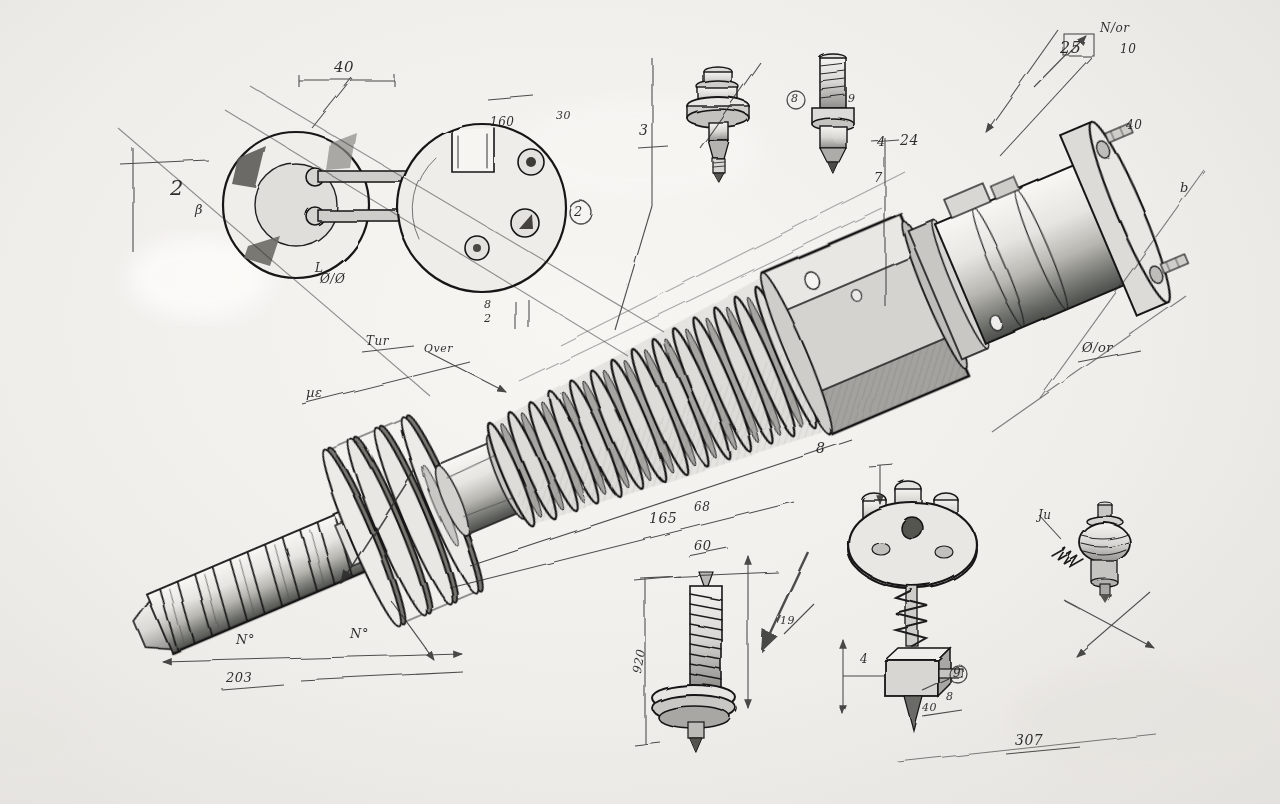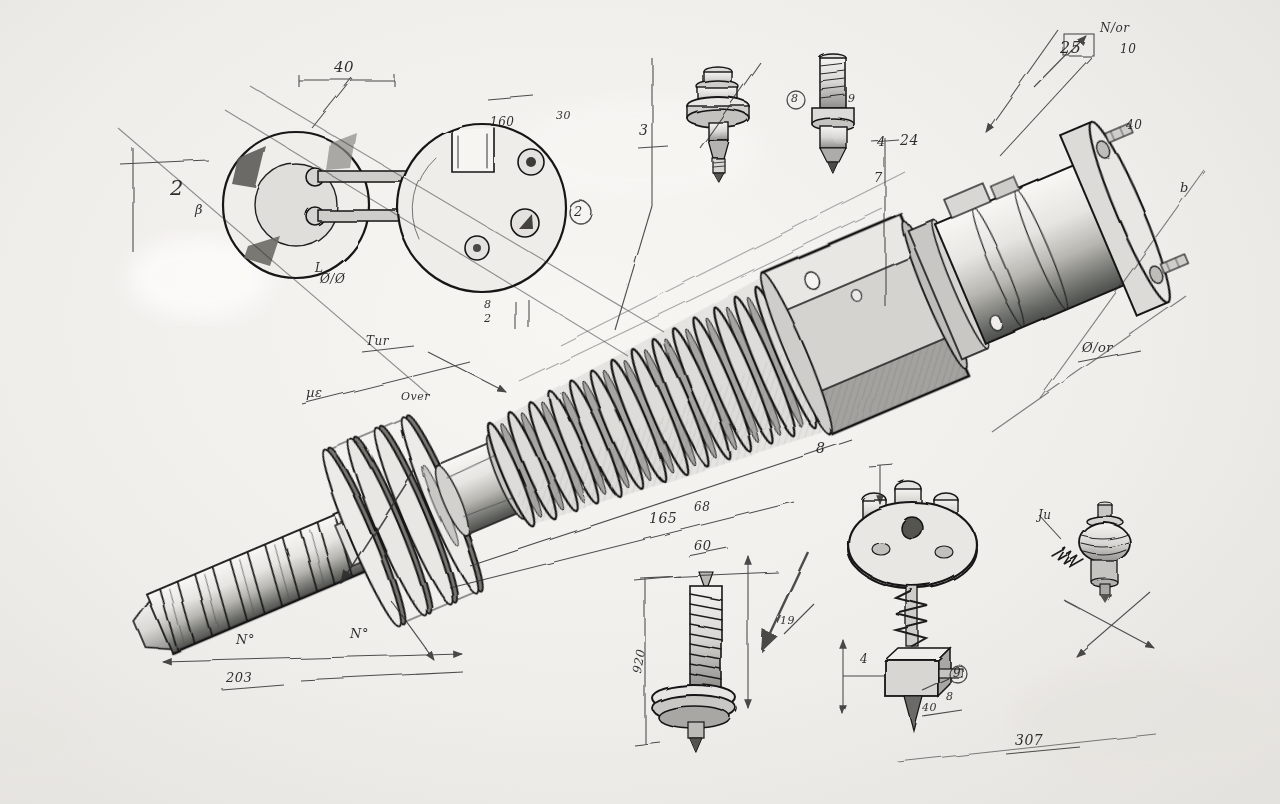--- a/index.html
+++ b/index.html
@@ -398,21 +398,21 @@
       <span class="ann" style="left: 900px; top: 133px; font-size: 14px;">24</span>
       <span class="ann" style="left: 874px; top: 171px; font-size: 13px;">7</span>
       <span class="ann" style="left: 1060px; top: 40px; font-size: 16px;">25</span>
       <span class="ann" style="left: 1100px; top: 22px; font-size: 12px;">N/or</span>
       <span class="ann" style="left: 1120px; top: 43px; font-size: 12px;">10</span>
       <span class="ann" style="left: 1126px; top: 119px; font-size: 12px;">40</span>
       <span class="ann" style="left: 1180px; top: 181px; font-size: 13px;">b</span>
       <span class="ann" style="left: 1082px; top: 341px; font-size: 13px;">Ø/or</span>
       <span class="ann" style="left: 306px; top: 386px; font-size: 13px;">µε</span>
       <span class="ann" style="left: 366px; top: 335px; font-size: 12px;">Tur</span>
-      <span class="ann" style="left: 401px; top: 343px; font-size: 11px; margin-top: 48px;">Over</span>
+      <span class="ann" style="left: 424px; top: 343px; font-size: 11px;">Over</span>
       <span class="ann" style="left: 484px; top: 299px; font-size: 11px;">8</span>
       <span class="ann" style="left: 484px; top: 313px; font-size: 11px;">2</span>
       <span class="ann" style="left: 236px; top: 633px; font-size: 13px;">N°</span>
       <span class="ann" style="left: 350px; top: 627px; font-size: 13px;">N°</span>
       <span class="ann" style="left: 226px; top: 671px; font-size: 13px;">203</span>
       <span class="ann" style="left: 816px; top: 441px; font-size: 14px;">8</span>
       <span class="ann" style="left: 694px; top: 501px; font-size: 12px;">68</span>
       <span class="ann" style="left: 642px; top: 511px; font-size: 14px; margin-left: 7px;">165</span>
       <span class="ann" style="left: 694px; top: 539px; font-size: 13px;">60</span>
       <span class="ann" style="left: 780px; top: 615px; font-size: 11px;">19</span>

